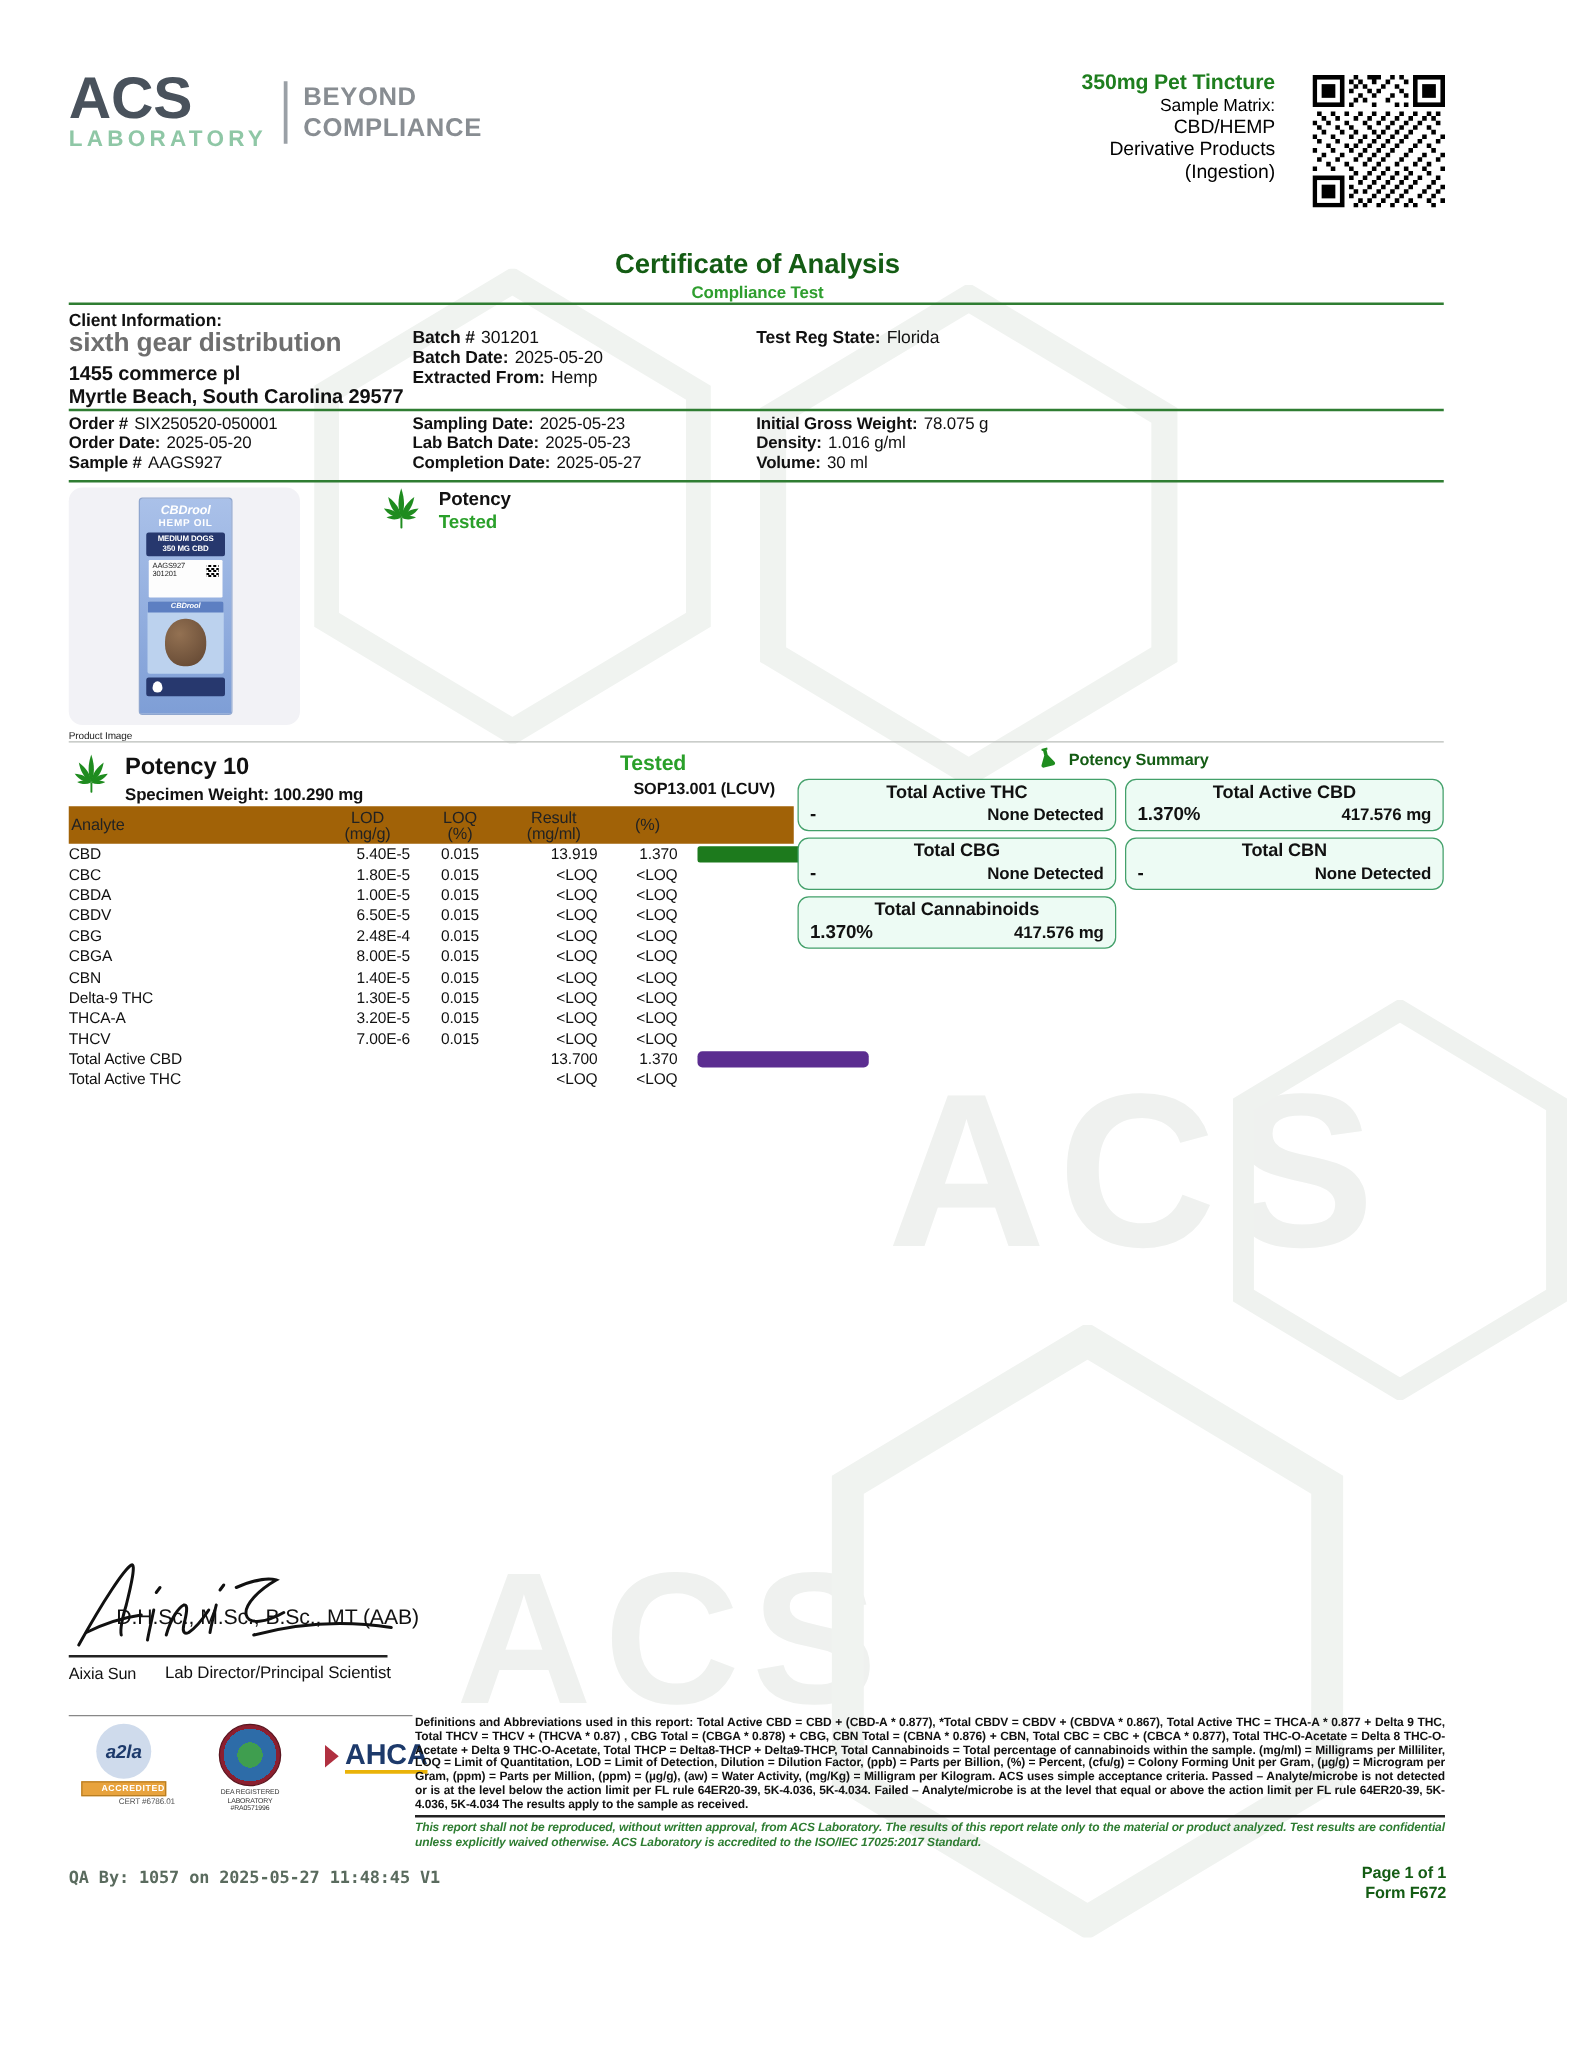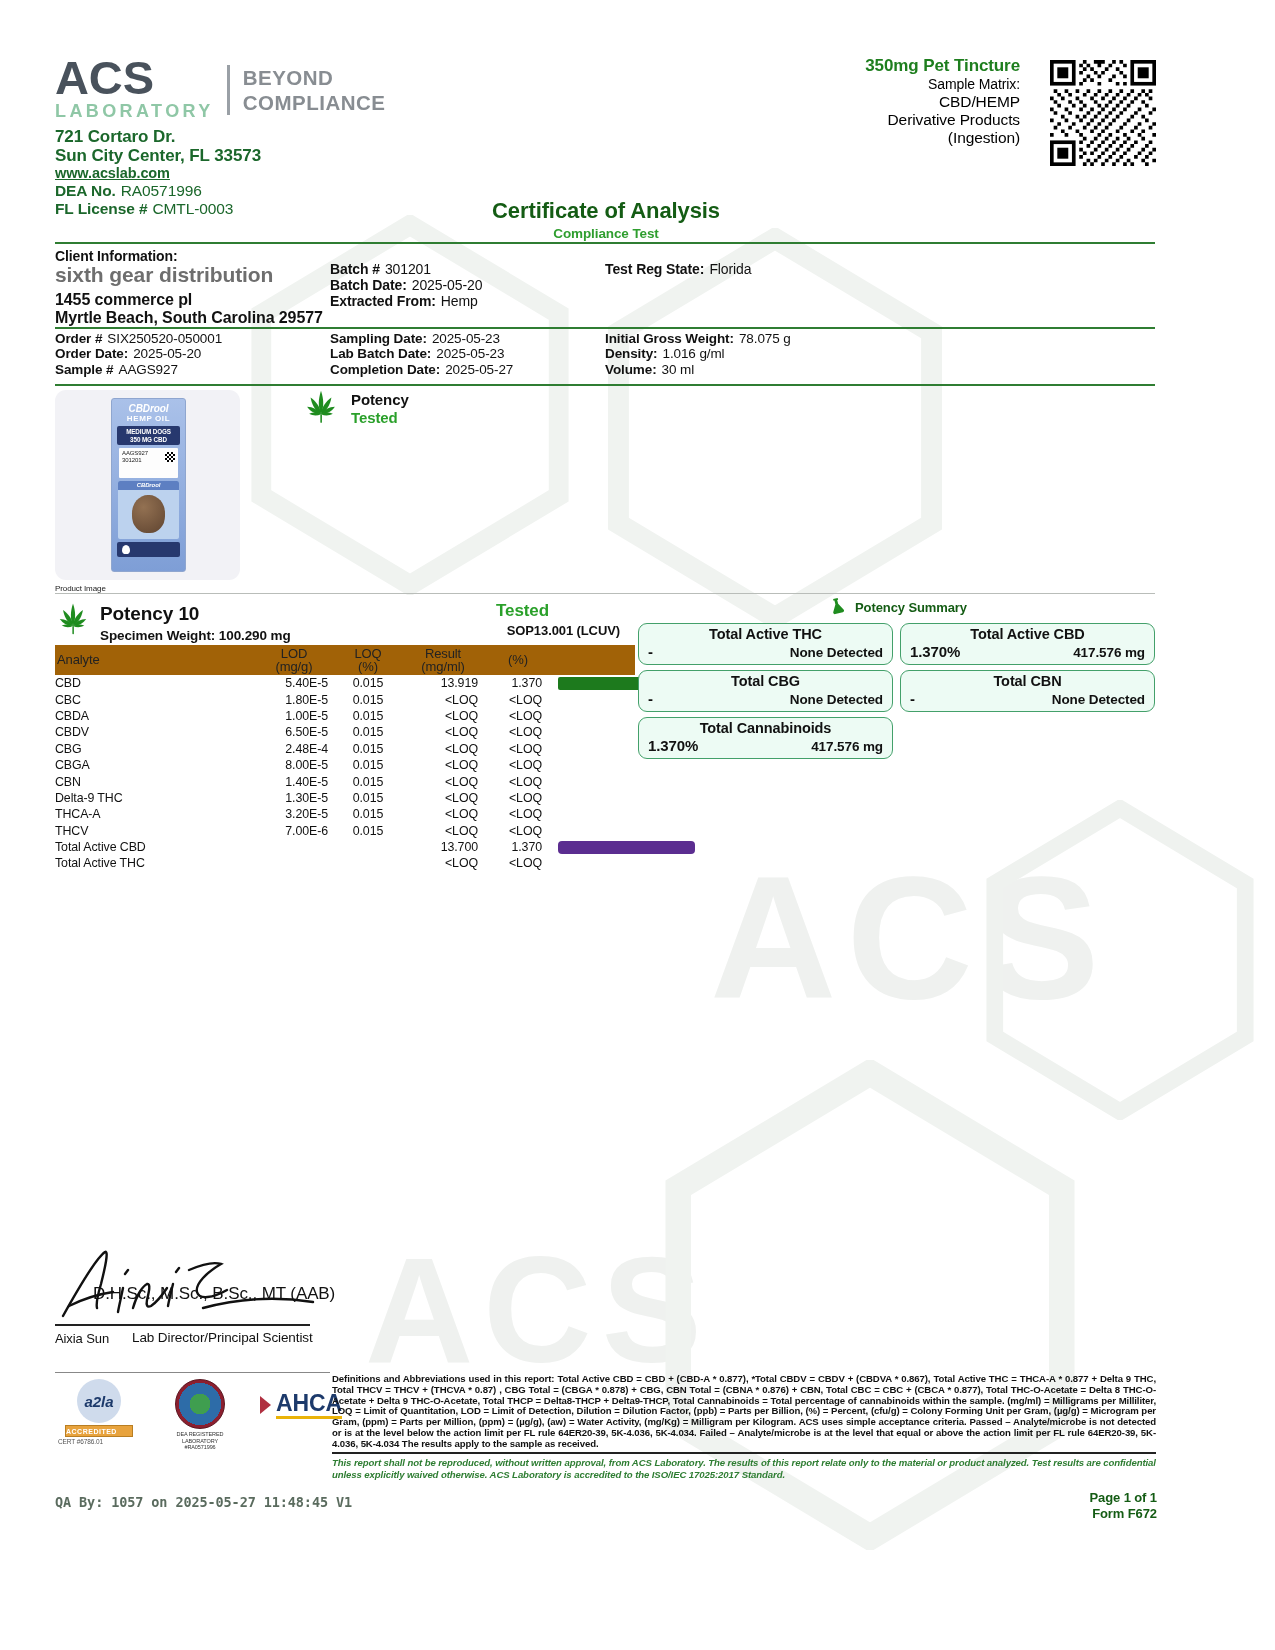--- a/index.html
+++ b/index.html
@@ -105,21 +105,21 @@
 
   
   .sig{left:55px;top:1228px;}
   .sig-line{left:55px;top:1324px;width:255px;height:2px;background:#222;}
   .sig-name{left:55px;top:1331px;font-size:13px;}
   .sig-role{left:132px;top:1330px;font-size:13.5px;}
   .sig-cred{left:55px;top:1284px;font-size:17px;padding-left:38px;}
   .hr5{left:55px;top:1372px;width:275px;background:#888;height:1px;}
 
   .logos{left:58px;top:1379px;display:flex;gap:18px;align-items:flex-start;}
-  .a2la{width:82px;text-align:left;}
+  .a2la{width:82px;text-align:right;}
   .a2la .globe{width:44px;height:44px;border-radius:50%;margin:0 auto;background:#cfdbec;
                display:flex;align-items:center;justify-content:center;
                font-size:15px;font-weight:800;font-style:italic;color:#1d3a6b;}
   .a2la .banner{background:#e8a33d;color:#fff;font-size:7px;font-weight:bold;letter-spacing:0.5px;
                 width:66px;margin:2px auto 0;padding:1.5px 0;border:1px solid #b97e22;}
   .a2la .cert{font-size:6.5px;color:#555;margin-top:1px;}
   .deaseal{width:84px;text-align:center;}
   .seal{width:48px;height:48px;border-radius:50%;margin:0 auto;
         background:radial-gradient(circle,#3f9e4f 0 30%,#2d6ca8 30% 62%,#8c1f2f 62% 100%);
         border:1.5px solid #5a1620;}
@@ -163,27 +163,20 @@
       <div class="logo-acs">ACS</div>
       <div class="logo-lab">LABORATORY</div>
     </div>
     <div class="logo-div"></div>
     <div class="logo-tag">
       <div>BEYOND</div>
       <div>COMPLIANCE</div>
     </div>
   </div>
 
-  <div class="z addr">
-    <div class="l1">721 Cortaro Dr.</div>
-    <div class="l1">Sun City Center, FL 33573</div>
-    <div class="web">www.acslab.com</div>
-    <div class="reg"><span class="lbl">DEA No.</span><span>RA0571996</span></div>
-    <div class="reg"><span class="lbl">FL License #</span><span>CMTL-0003</span></div>
-  </div>
 
   <div class="z tr-head">
     <div class="tr-prod">350mg Pet Tincture</div>
     <div class="tr-lbl">Sample Matrix:</div>
     <div class="tr-line">CBD/HEMP</div>
     <div class="tr-line">Derivative Products</div>
     <div class="tr-line">(Ingestion)</div>
   </div>
 
   <svg class="z qr" viewBox="0 0 29 29">

